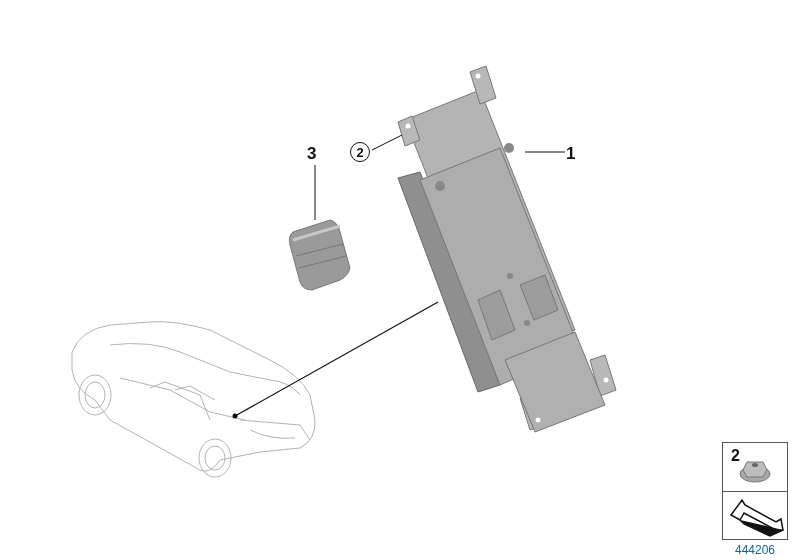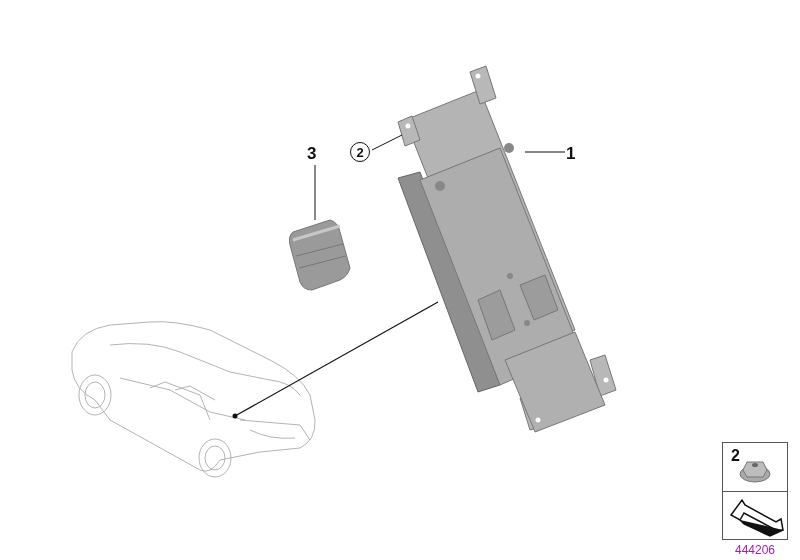--- a/index.html
+++ b/index.html
@@ -3,21 +3,21 @@
 <meta charset="utf-8">
 <style>
   html, body { margin:0; padding:0; background:#ffffff; }
   body { width:800px; height:560px; position:relative; overflow:hidden; font-family:"Liberation Sans", sans-serif; }
   svg.diagram { position:absolute; left:0; top:0; }
   .callout { position:absolute; font-weight:bold; font-size:17px; color:#111; line-height:1; }
   .circ-label { position:absolute; width:20px; height:20px; border:1.5px solid #111; border-radius:50%; font-weight:bold; font-size:13px; display:flex; align-items:center; justify-content:center; color:#111; box-sizing:border-box; }
   .legend-box { position:absolute; left:722px; top:442px; width:66px; height:98px; border:1px solid #555; box-sizing:border-box; }
   .legend-divider { position:absolute; left:0; top:48px; width:100%; height:1px; background:#555; }
   .legend-num { position:absolute; left:8px; top:4px; font-weight:bold; font-size:16px; color:#111; }
-  .ref-num { position:absolute; left:722px; top:543px; width:66px; text-align:center; font-size:12px; color:#a21caf; }
+  .ref-num { position:absolute; left:722px; top:543px; width:66px; text-align:center; font-size:12px; color:#0369a1; }
 </style>
 </head>
 <body>
 
 <svg class="diagram" width="800" height="560" viewBox="0 0 800 560">
 
   <g fill="none" stroke="#aaa" stroke-width="0.9">
     <path d="M72,352 Q80,330 110,325 L150,322 Q175,320 210,330 L270,360 Q300,375 310,395 L315,420 Q316,440 300,448 L260,452 L220,460 Q210,475 200,470 L110,420 L95,400 Q75,390 72,370 Z"></path>
     <path d="M110,345 Q150,340 180,352 L230,372 L270,380 Q290,382 300,395"></path>
     <path d="M120,378 L170,390 L210,412 L245,420"></path>

